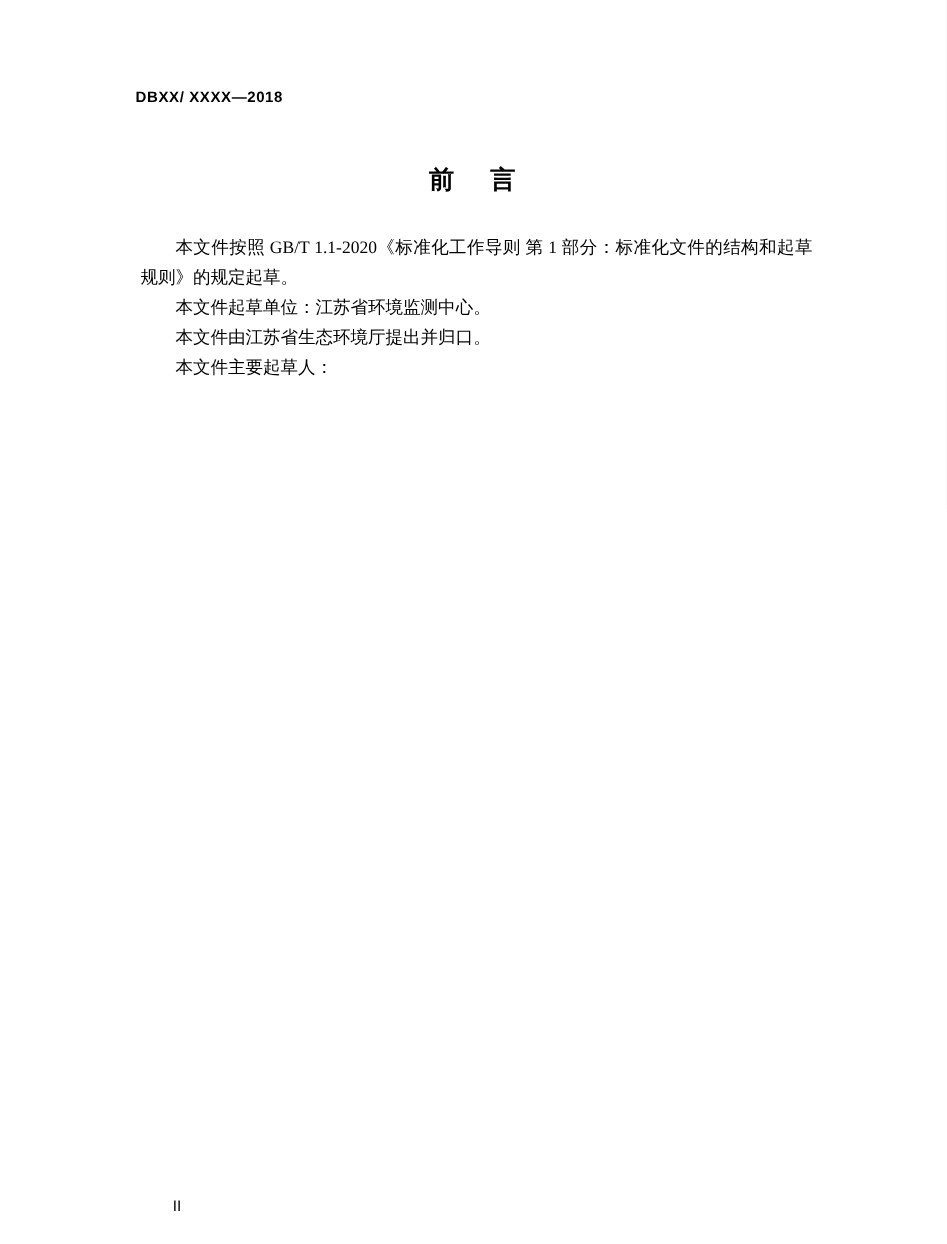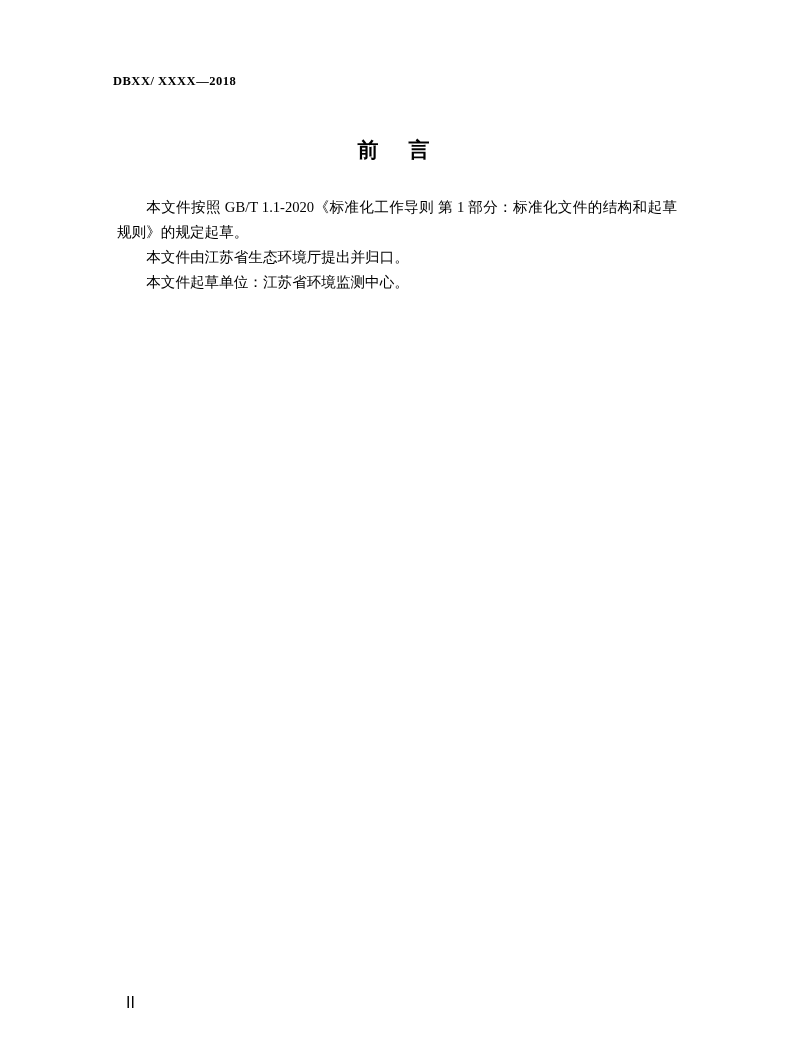--- a/index.html
+++ b/index.html
@@ -14,21 +14,21 @@
     background: #ffffff;
     margin: 0 auto;
     overflow: hidden;
     font-family: "Liberation Serif", "DejaVu Serif", serif;
     color: #000000;
   }
   .header-code {
     position: absolute;
     top: 74px;
     left: 113px;
-    font-family: Liberation Serif, serif;
+    font-family: Liberation Sans, sans-serif;
     font-size: 12.5px;
     font-weight: bold;
     letter-spacing: 0.5px;
     white-space: pre;
   }
   .doc-title {
     position: absolute;
     top: 136px;
     left: 0;
     width: 789px;
@@ -51,35 +51,36 @@
     text-align: justify;
     text-justify: inter-ideograph;
     margin: 0 0 0 4px;
   }
   .para.indent {
     text-indent: 2em;
   }
   .page-number {
     position: absolute;
     bottom: 25px;
-    left: 126px;
+    left: 144px;
     font-family: "DejaVu Sans", "Liberation Sans", sans-serif;
-    font-size: 15px;
+    font-size: 12px;
   }
 </style>
 </head>
 <body>
 
 <div class="page">
 
   <div class="header-code">DBXX/ XXXX—2018</div>
 
   <div class="doc-title">前   言</div>
 
   <div class="body-block">
     <p class="para indent">本文件按照 GB/T 1.1-2020《标准化工作导则  第 1 部分：标准化文件的结构和起草规则》的规定起草。</p>
+    <p class="para indent">本文件起草单位：江苏省环境监测中心。</p>
     <p class="para indent">本文件由江苏省生态环境厅提出并归口。</p>
-    <p class="para indent">本文件起草单位：江苏省环境监测中心。</p>
+    <p class="para indent">本文件主要起草人：</p>
   </div>
 
   <div class="page-number">II</div>
 
 </div>
 
 </body></html>

